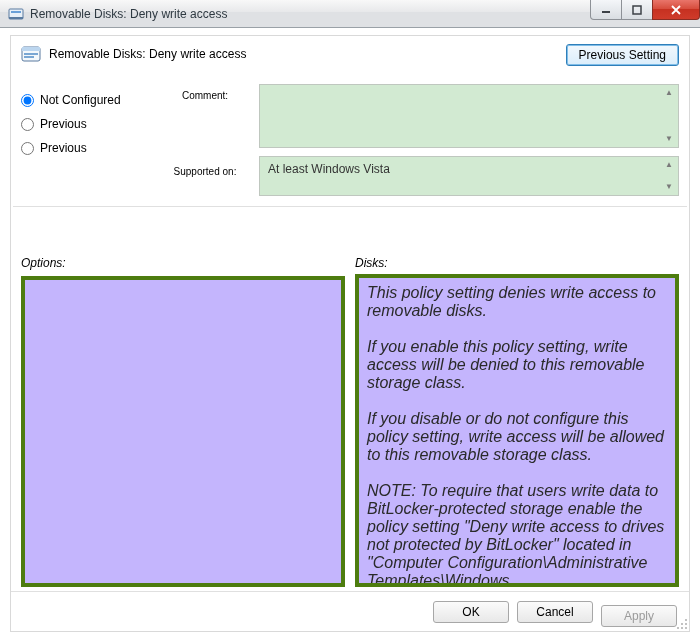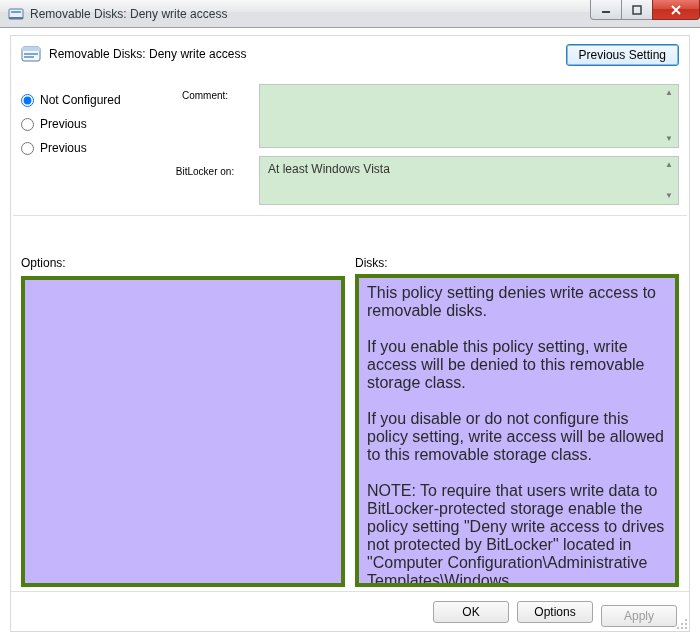--- a/index.html
+++ b/index.html
@@ -143,21 +143,21 @@
   .greenbox {
     background:#d2ead2;
     border:1px solid #bfc7bf;
     position:relative;
   }
   .greenbox.comment {
     height:64px;
     margin-bottom:8px;
   }
   .greenbox.supported {
-    height:49px;
+    height:40px;
     padding:5px 18px 1px 8px;
     font-size:12px;
     color:#333;
   }
   .spin-arrows {
     position:absolute;
     right:1px; top:1px; bottom:1px;
     width:16px;
     display:flex; flex-direction:column; justify-content:space-between;
     padding:2px 0;
@@ -172,20 +172,21 @@
     margin:0 2px;
   }
 
   .bottom-area {
     position:absolute;
     left:10px; right:10px;
     top:220px;
     bottom:44px;
     display:flex;
     gap:10px;
+    font-style:italic;
   }
   .half {
     flex:1 1 50%;
     display:flex;
     flex-direction:column;
   }
   .half .heading {
     height:20px;
     font-size:12px;
     padding-bottom:4px;
@@ -285,21 +286,21 @@
         <span>Previous</span>
       </label>
       <label class="radio-row">
         <input type="radio" name="state" style="">
         <span>Previous</span>
       </label>
     </div>
 
     <div class="labels-col">
       <span class="lab1">Comment:</span>
-      <span class="lab2">BitLocker on:</span>
+      <span class="lab2">Supported on:</span>
     </div>
 
     <div class="fields-col">
       <div class="greenbox comment">
         <span></span>
         <div class="spin-arrows">
           <span>▲</span>
           <span>▼</span>
         </div>
       </div>
@@ -327,21 +328,21 @@
 If you enable this policy setting, write access will be denied to this removable storage class.
 
 If you disable or do not configure this policy setting, write access will be allowed to this removable storage class.
 
 NOTE: To require that users write data to BitLocker-protected storage enable the policy setting "Deny write access to drives not protected by BitLocker" located in "Computer Configuration\Administrative Templates\Windows Components\BitLocker Drive Encryption\Removable Data Drives."</div>
     </div>
   </div>
 
   <div class="footer">
     <button class="btn" style="min-width:76px">OK</button>
-    <button class="btn" style="min-width:76px">Options</button>
+    <button class="btn" style="min-width:76px">Cancel</button>
     <button class="btn disabled" style="min-width:76px">Apply</button>
   </div>
 
   <div class="grip">
     <span style="right:0;bottom:0"></span>
     <span style="right:4px;bottom:0"></span>
     <span style="right:8px;bottom:0"></span>
     <span style="right:0;bottom:4px"></span>
     <span style="right:4px;bottom:4px"></span>
     <span style="right:0;bottom:8px"></span>

